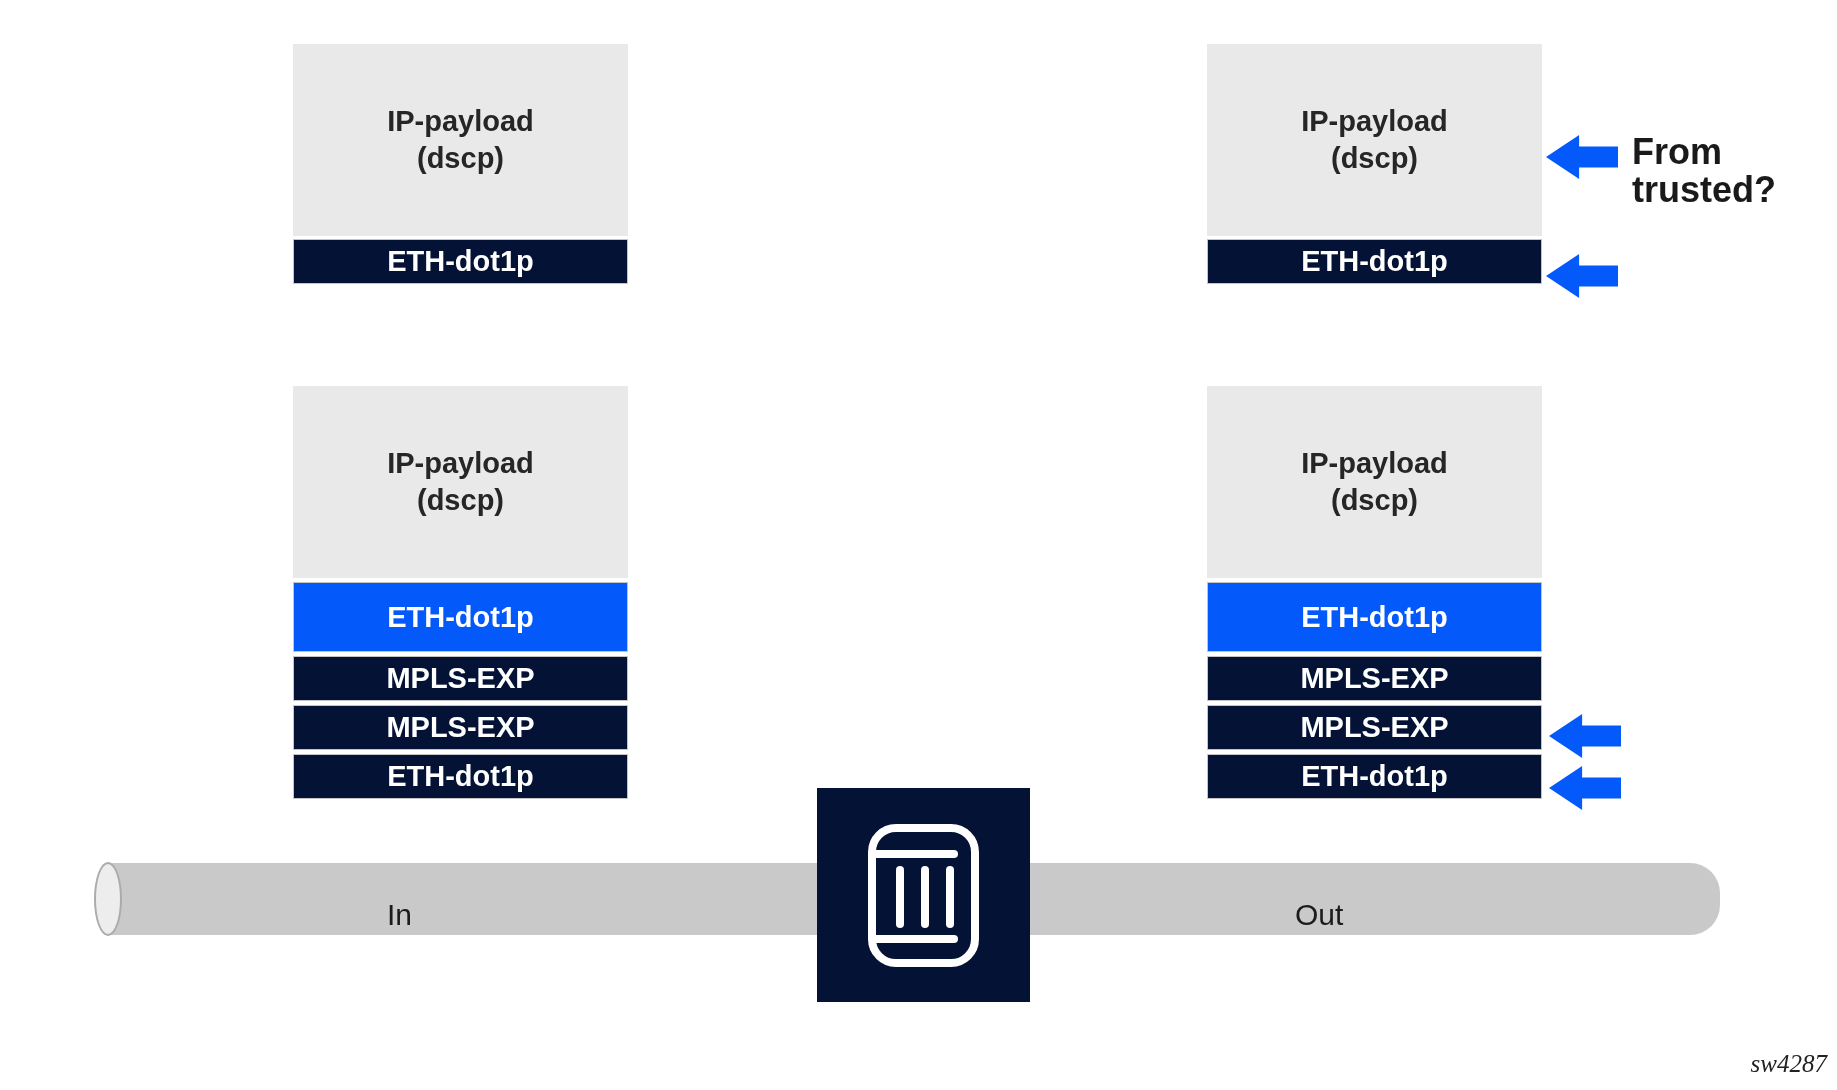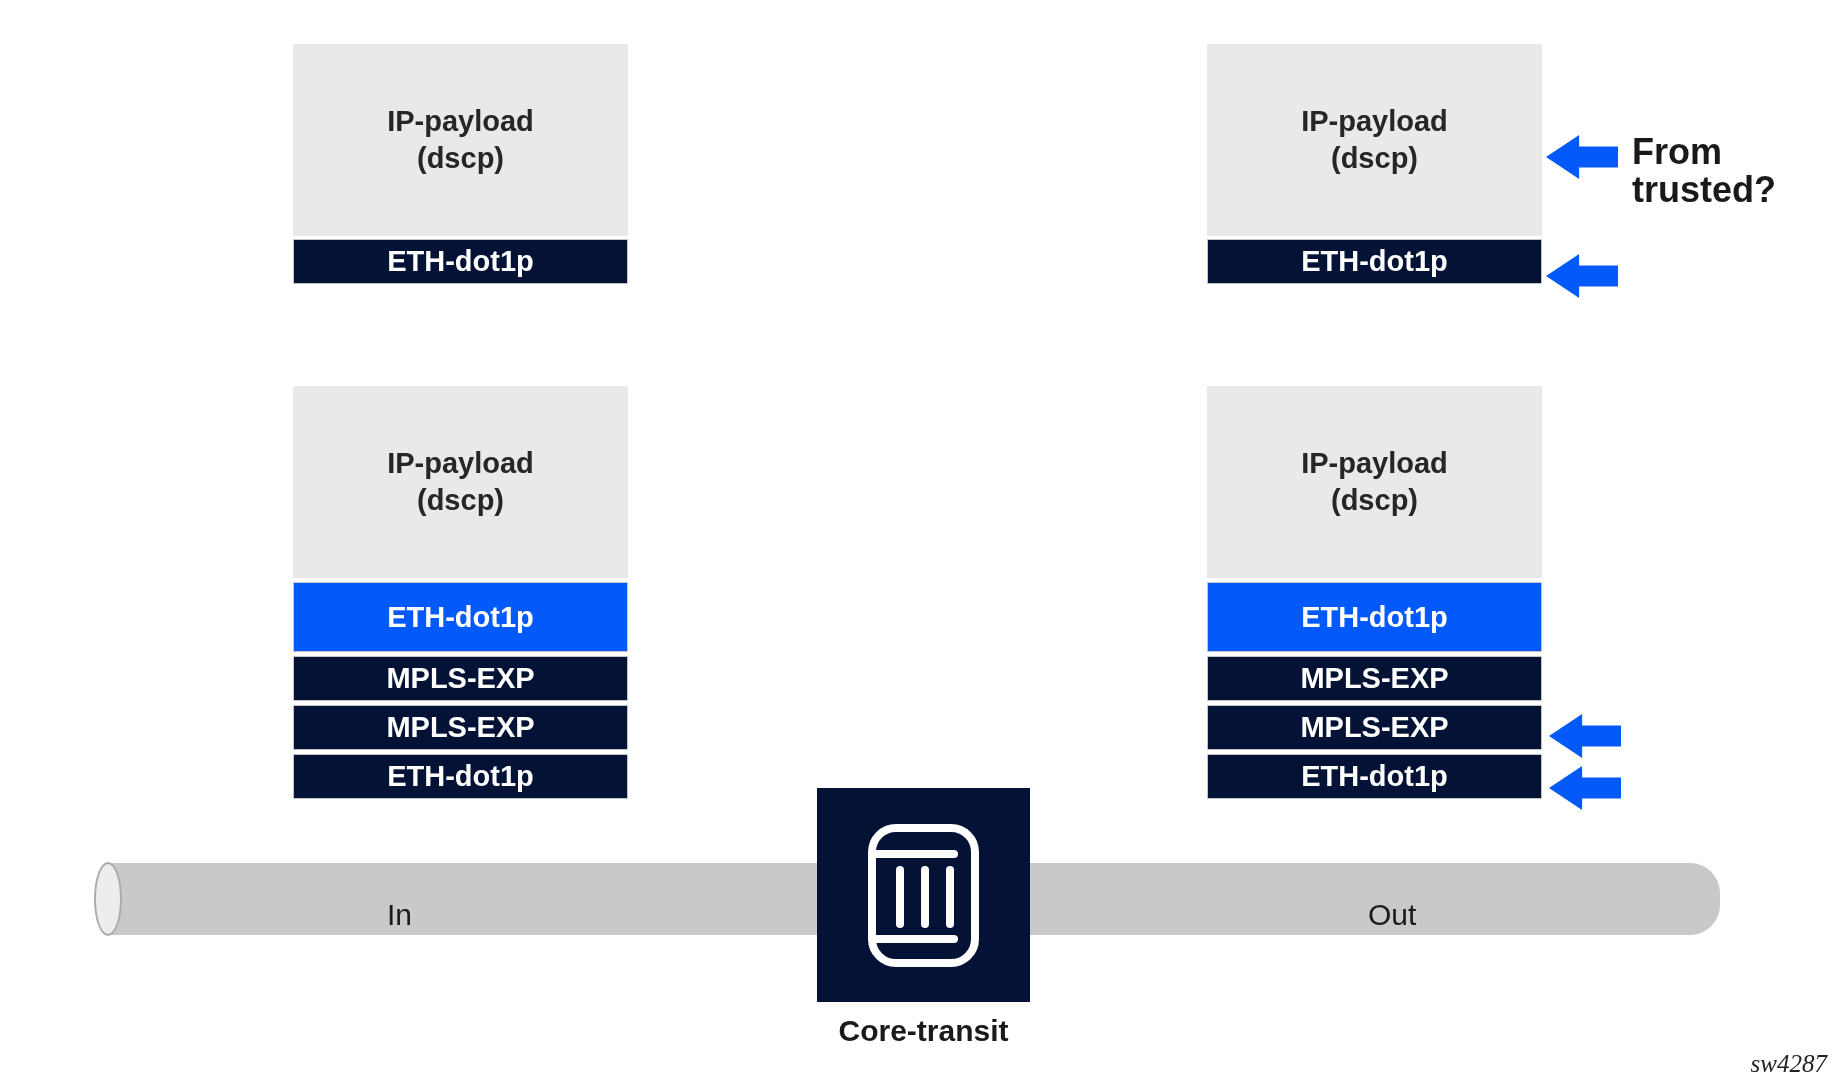--- a/index.html
+++ b/index.html
@@ -86,21 +86,21 @@
   }
 </style>
 </head>
 <body>
 
 <div class="canvas">
 
   <div class="pipe-body"></div>
   <div class="pipe-cap"></div>
   <div class="pipe-label" style="left:387px;">In</div>
-  <div class="pipe-label" style="left:1368px;">Out</div>
+  <div class="pipe-label" style="left:1295px;">Out</div>
 
   <div class="stack" style="left:293px; top:44px;">
     <div class="payload">
       <span>IP-payload</span>
       <span>(dscp)</span>
     </div>
     <div class="gap3"></div>
     <div class="layer navy">ETH-dot1p</div>
   </div>
 
@@ -158,17 +158,16 @@
       <g fill="none" stroke="#ffffff" stroke-width="8" stroke-linecap="round">
         <rect x="5" y="5" width="103" height="135" rx="24"></rect>
         <line x1="7" y1="31" x2="87" y2="31"></line>
         <line x1="7" y1="116" x2="87" y2="116"></line>
         <line x1="33" y1="47" x2="33" y2="101"></line>
         <line x1="58" y1="47" x2="58" y2="101"></line>
         <line x1="83" y1="47" x2="83" y2="101"></line>
       </g>
     </svg>
   </div>
-  <div class="core-label">Core-transit</div>
 
   <div class="watermark">sw4287</div>
 
 </div>
 
 </body></html>

